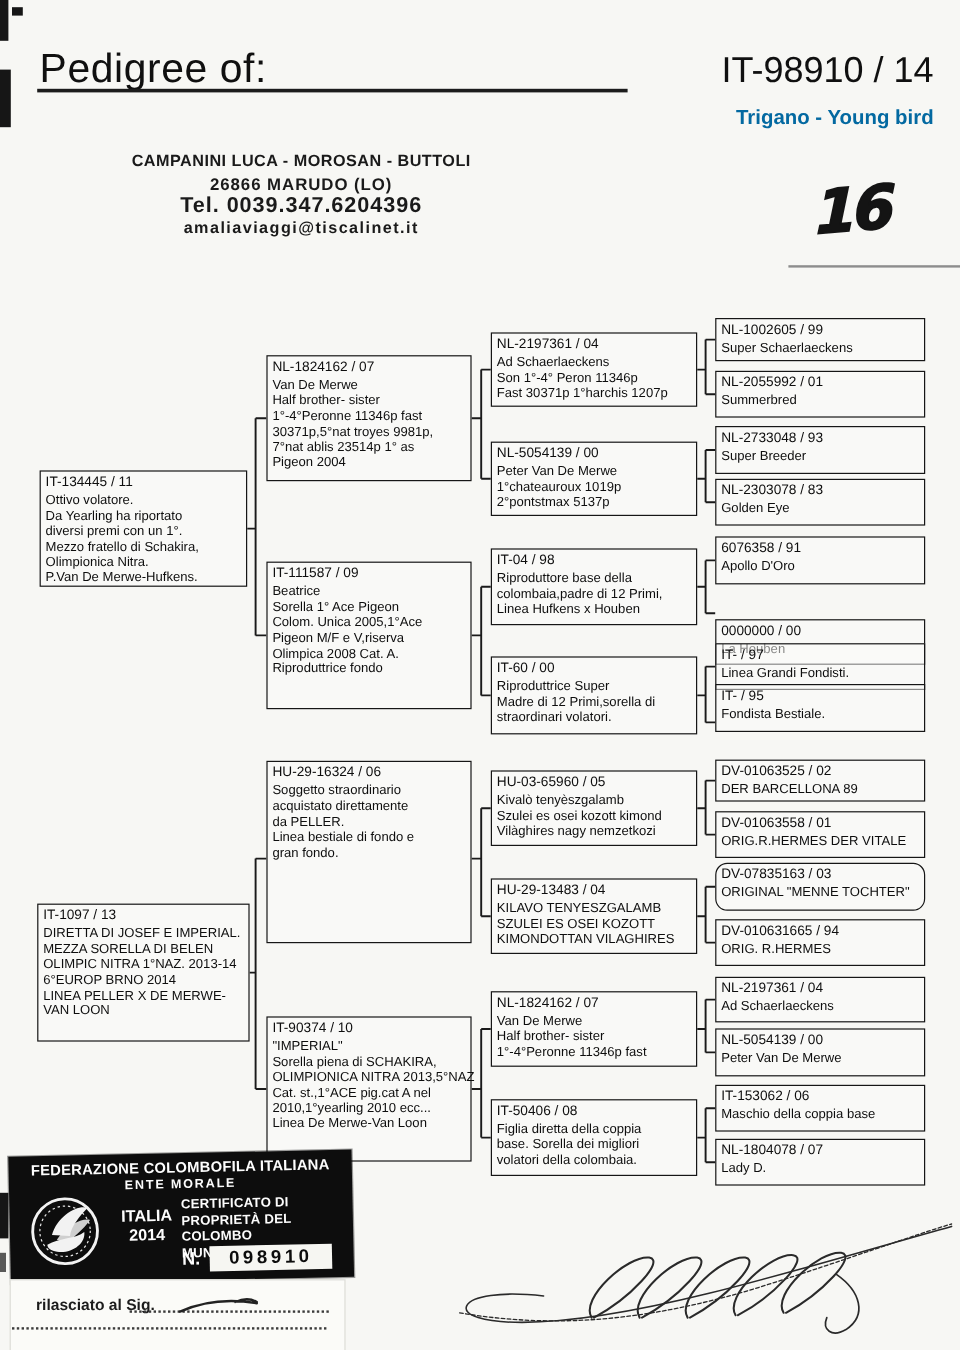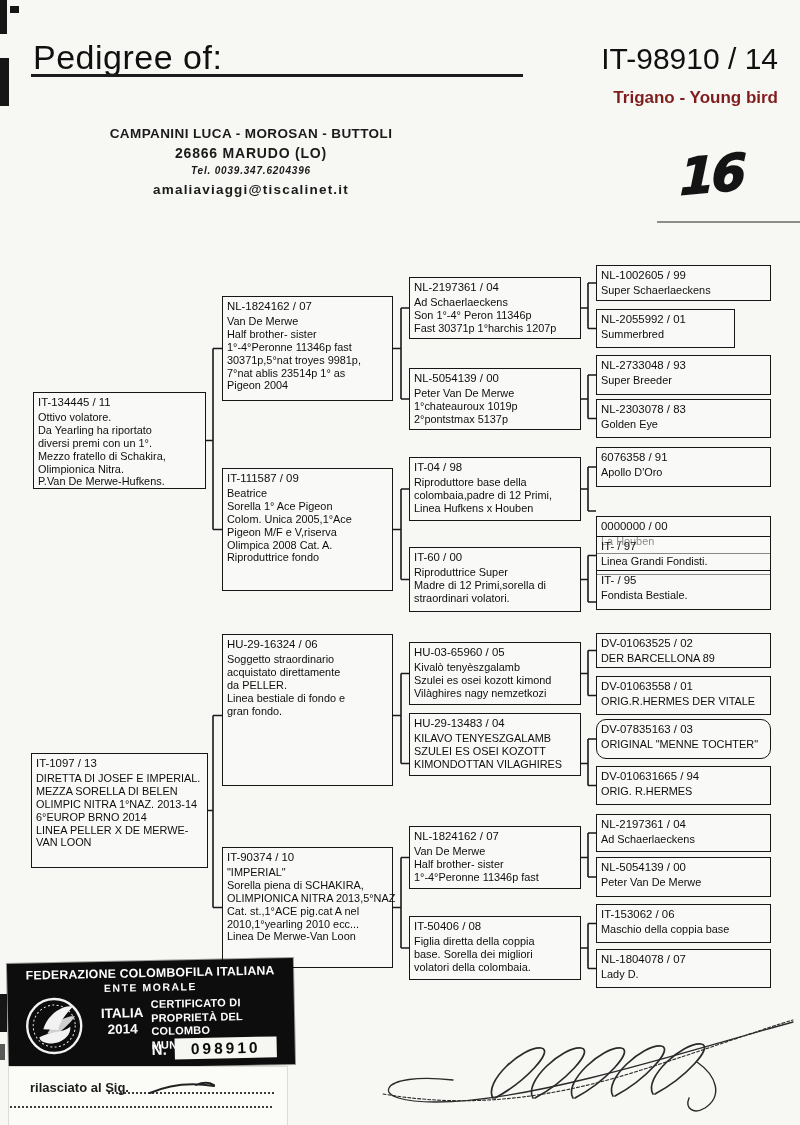--- a/index.html
+++ b/index.html
@@ -6,31 +6,31 @@
   #page {
     position:relative; width:800px; height:1125px; margin:0 auto;
     background:#f7f7f4; overflow:hidden;
     font-family:"Liberation Sans", sans-serif; color:#111;
   }
   .abs { position:absolute; }
 
   
   .ped-title { left:33px; top:38px; font-size:34px; letter-spacing:.5px; color:#101010; }
   .ring-big  { right:22px; top:42px; font-size:30px; color:#101010; }
-  .subtitle  { right:22px; top:88px; font-size:17px; font-weight:700; color:#7f1d1d; }
+  .subtitle  { right:22px; top:88px; font-size:17px; font-weight:700; color:#0369a1; }
   .header-rule { left:31px; top:74px; width:492px; height:3px; background:#1c1c1c; }
   .hand-rule { left:657px; top:221px; width:143px; height:2px; background:#8d8d8d; }
 
   
   .owner { left:70px; top:125px; width:362px; text-align:center; color:#1a1a1a; }
   .owner div { line-height:18.5px; font-weight:700; letter-spacing:.8px; }
   .owner .o1 { font-size:13.5px; letter-spacing:.4px; }
   .owner .o2 { font-size:13.5px; }
   .owner .o3 { font-size:14px; }
-  .owner .o4 { font-size:10px;font-style:italic; }
+  .owner .o4 { font-size:18px; }
   .owner .o5 { font-size:13.5px; font-weight:600; letter-spacing:1.2px; }
 
   
   .handwritten {
     left:680px; top:146px; font-size:50px; font-style:italic; font-weight:bold;
     font-family:"DejaVu Sans", sans-serif; color:#141414;
     transform:rotate(-5deg) skewX(-6deg); letter-spacing:-3px;
     -webkit-text-stroke:1.6px #141414;
   }
 
@@ -174,21 +174,21 @@
         <div class="pbox-line">Riproduttrice Super</div>
         <div class="pbox-line">Madre di 12 Primi,sorella di</div>
         <div class="pbox-line">straordinari volatori.</div>
       </div>
       <div class="pbox" style="left: 409px; top: 642px; width: 172px; height: 63px;">
         <div class="pbox-id">HU-03-65960 / 05</div>
         <div class="pbox-line">Kivalò tenyèszgalamb</div>
         <div class="pbox-line">Szulei es osei kozott kimond</div>
         <div class="pbox-line">Vilàghires nagy nemzetkozi</div>
       </div>
-      <div class="pbox" style="left: 409px; top: 713px; width: 172px; height: 63px;">
+      <div class="pbox" style="left: 409px; top: 732px; width: 172px; height: 63px;">
         <div class="pbox-id">HU-29-13483 / 04</div>
         <div class="pbox-line">KILAVO TENYESZGALAMB</div>
         <div class="pbox-line">SZULEI ES OSEI KOZOTT</div>
         <div class="pbox-line">KIMONDOTTAN VILAGHIRES</div>
       </div>
       <div class="pbox" style="left: 409px; top: 826px; width: 172px; height: 63px;">
         <div class="pbox-id">NL-1824162 / 07</div>
         <div class="pbox-line">Van De Merwe</div>
         <div class="pbox-line">Half brother- sister</div>
         <div class="pbox-line">1°-4°Peronne 11346p fast</div>
@@ -196,21 +196,21 @@
       <div class="pbox" style="left: 409px; top: 916px; width: 172px; height: 64px;">
         <div class="pbox-id">IT-50406 / 08</div>
         <div class="pbox-line">Figlia diretta della coppia</div>
         <div class="pbox-line">base. Sorella dei migliori</div>
         <div class="pbox-line">volatori della colombaia.</div>
       </div>
       <div class="pbox" style="left: 596px; top: 265px; width: 175px; height: 36px;">
         <div class="pbox-id">NL-1002605 / 99</div>
         <div class="pbox-line">Super Schaerlaeckens</div>
       </div>
-      <div class="pbox" style="left: 596px; top: 309px; width: 139px; height: 39px;">
+      <div class="pbox" style="left: 596px; top: 309px; width: 175px; height: 39px;">
         <div class="pbox-id">NL-2055992 / 01</div>
         <div class="pbox-line">Summerbred</div>
       </div>
       <div class="pbox" style="left: 596px; top: 355px; width: 175px; height: 40px;">
         <div class="pbox-id">NL-2733048 / 93</div>
         <div class="pbox-line">Super Breeder</div>
       </div>
       <div class="pbox" style="left: 596px; top: 399px; width: 175px; height: 39px;">
         <div class="pbox-id">NL-2303078 / 83</div>
         <div class="pbox-line">Golden Eye</div>

